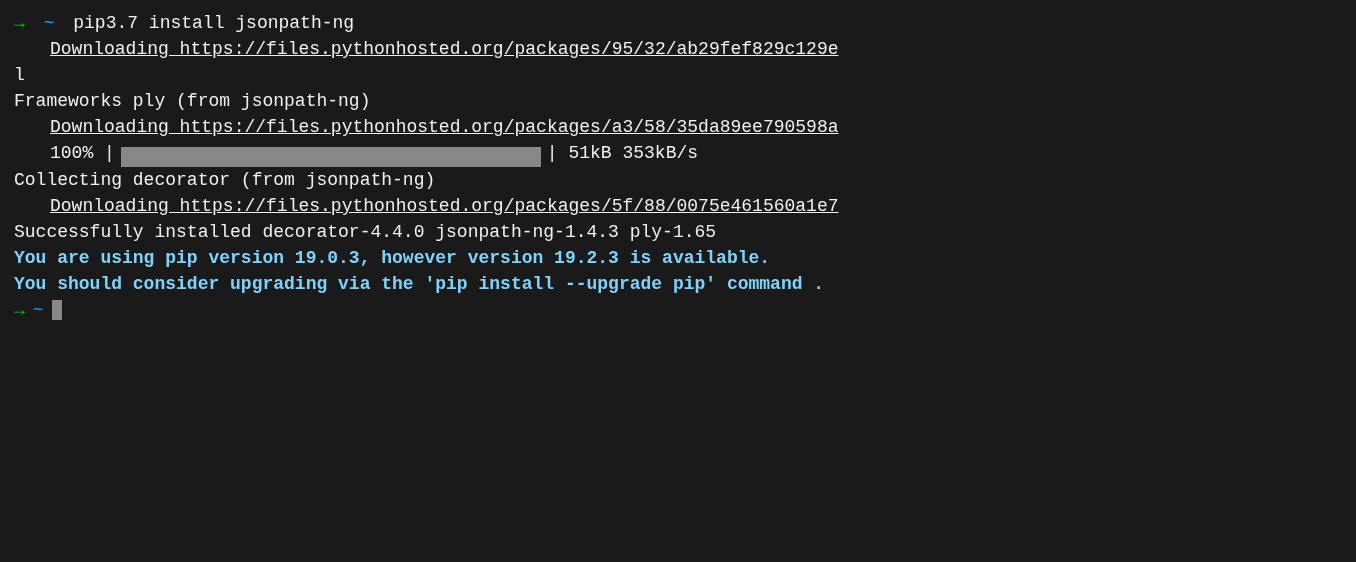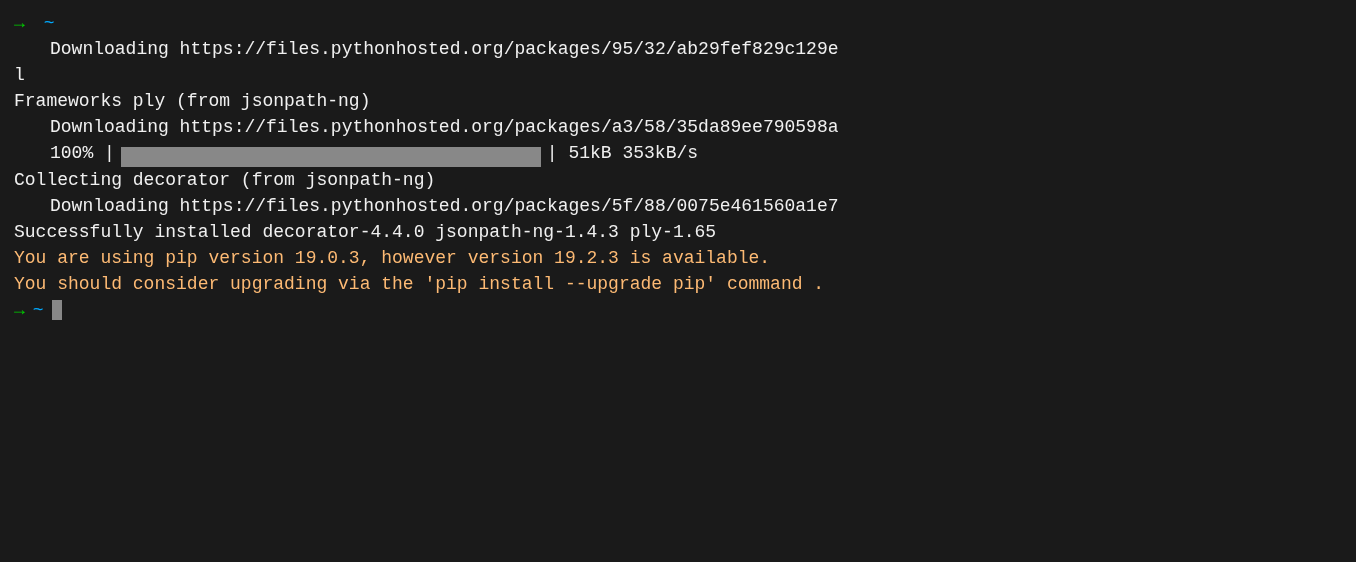--- a/index.html
+++ b/index.html
@@ -46,25 +46,27 @@
 
     .prompt-cmd {
       color: #f0f0f0;
     }
 
     .text-white {
       color: #f0f0f0;
     }
 
     .text-yellow {
-      color: #fdba74;
+      color: #7dd3fc;
+      font-weight: bold;
     }
 
     .indent {
       padding-left: 36px;
+      text-decoration: underline;
     }
 
     .progress-bar-container {
       display: flex;
       align-items: flex-end;
       padding-left: 36px;
       white-space: pre;
     }
 
     .progress-bar {
@@ -93,20 +95,21 @@
 </head>
 <body>
 
 <div class="terminal">
 
   <div class="line">
     <span class="prompt-arrow">→</span>
     <span style="color:#f0f0f0; margin-right:4px;"> </span>
     <span class="prompt-tilde">~</span>
     <span style="color:#f0f0f0; margin-right:4px;"> </span>
+    <span class="prompt-cmd text-white">pip3.7 install jsonpath-ng</span>
   </div>
 
 
   <div class="line text-white indent">
     <span>Downloading https://files.pythonhosted.org/packages/95/32/ab29fef829c129e</span>
   </div>
 
   <div class="line text-white">
     <span>l</span>
   </div>

